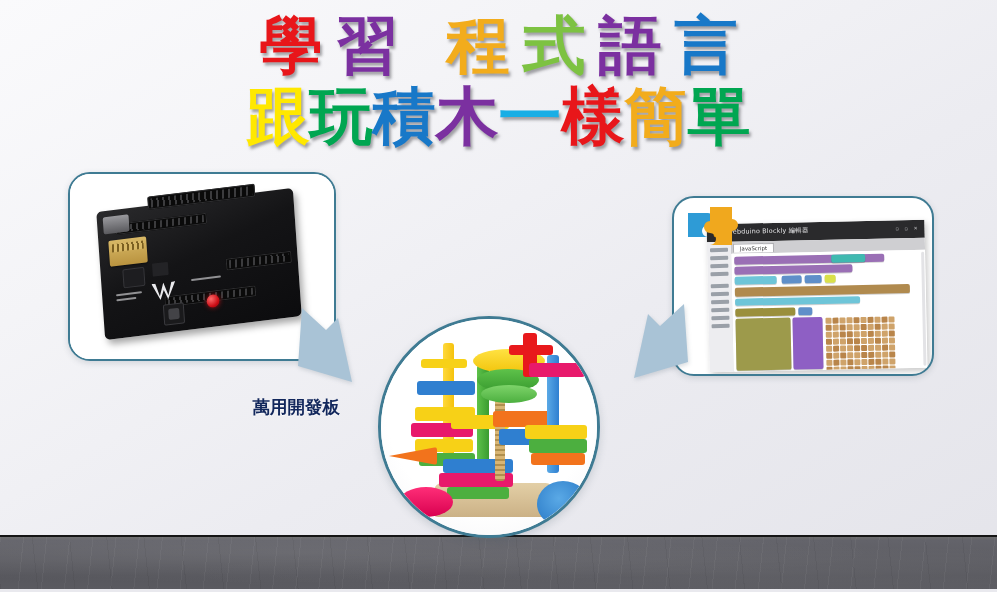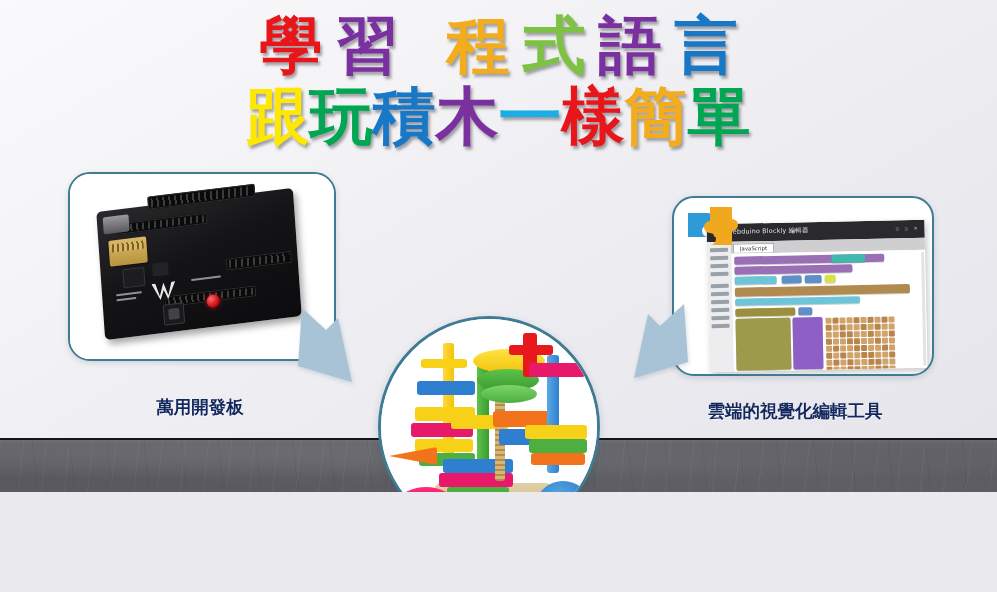--- a/index.html
+++ b/index.html
@@ -2,21 +2,21 @@
 <html><head>
 <meta charset="utf-8">
 <style>
   html,body{margin:0;padding:0;}
   body{
     width:997px;height:592px;overflow:hidden;
     font-family:"DejaVu Sans","Liberation Sans",sans-serif;
     background:#e9e9ee;
   }
   #slide{
-    position:relative;width:997px;height:492px;overflow:hidden;
+    position:relative;width:997px;height:589px;overflow:hidden;
     background:linear-gradient(150deg,#fafafc 0%,#f4f4f7 28%,#ececf1 58%,#e4e4ea 100%);
   }
 
   
   .floor{
     position:absolute;left:0;right:0;bottom:0;height:54px;
     background:
       linear-gradient(180deg,#151515 0px,#151515 2px,#6c6c6d 2px,#63636a 10%,#5e5e64 45%,#57575d 75%,#5a5a60 100%);
     overflow:hidden;
   }
@@ -140,21 +140,21 @@
   .slab{position:absolute;border-radius:3px;}
 
   
   #center-caption{
     position:absolute;left:330px;top:218px;width:340px;text-align:center;z-index:6;
     color:#12275c;font-weight:bold;font-size:17.5px;line-height:1.55;
     text-shadow:0 1px 0 rgba(255,255,255,.8);
   }
 
   
-  .caption{position:absolute;text-align:center;color:#12275c;font-weight:bold;z-index:6;
+  .caption{position:absolute;text-align:right;color:#12275c;font-weight:bold;z-index:6;
     text-shadow:0 1px 0 rgba(255,255,255,.7);}
   #caption-left{left:60px;top:395px;width:280px;font-size:17.5px;}
   #caption-right{left:645px;top:398px;width:300px;font-size:17.5px;line-height:1.5;}
   #caption-right .en{display:block;font-size:18.5px;letter-spacing:.3px;}
 </style>
 </head>
 <body>
 
 <div id="slide">
 
@@ -327,21 +327,20 @@
     <svg width="76" height="60" viewBox="0 0 76 60">
       <g>
         <path d="M4 10 h20 a6 6 0 0 1 0 12 a6 6 0 0 0 0 12 h-20 z" fill="#2e9bd6"></path>
         <path d="M26 4 h22 v12 a6 6 0 0 1 0 12 v14 h-22 a6 6 0 0 0 0 -12 a6 6 0 0 1 0 -12 z" fill="#f0a81e"></path>
         <path d="M50 6 h16 v36 h-16 a6 6 0 0 1 0 -12 a6 6 0 0 0 0 -12 z" fill="#e8a01c" opacity="0.0"></path>
       </g>
     </svg>
   </div>
 
   <div class="caption" id="caption-right">
-    <span>雲端的視覺化編輯工具</span>
   </div>
 
   <div class="arrow" style="left:296px;top:308px;">
     <svg width="70" height="78" viewBox="0 0 70 78">
       <path d="M6 0 L30 22 L42 10 L56 74 L2 58 Z" fill="#a9c3d6"></path>
     </svg>
   </div>
   <div class="arrow" style="left:620px;top:304px;">
     <svg width="70" height="78" viewBox="0 0 70 78">
       <path d="M64 0 L40 22 L28 10 L14 74 L68 58 Z" fill="#a9c3d6"></path>

